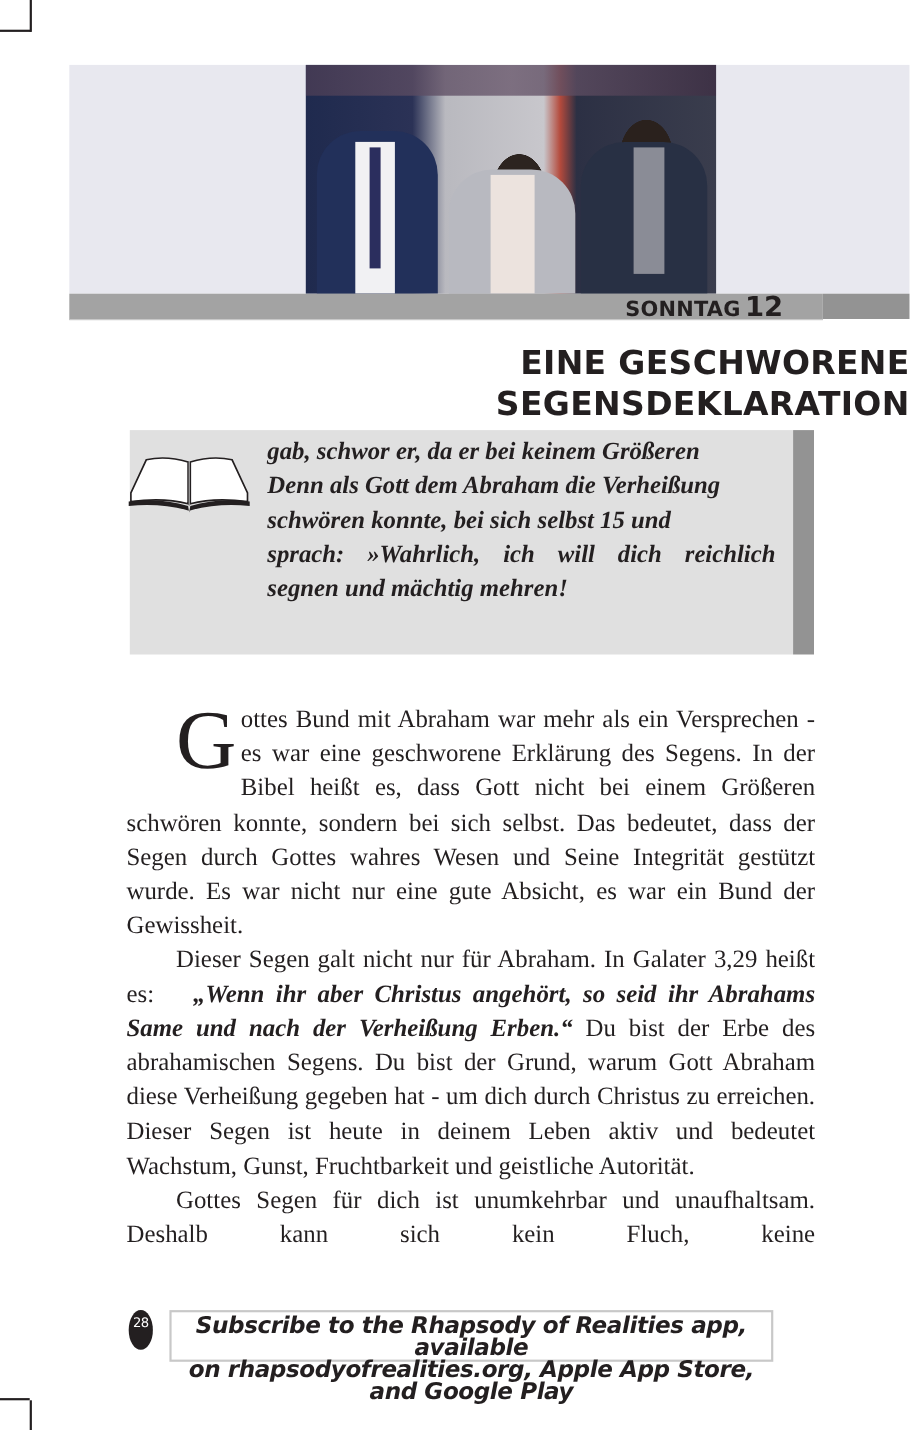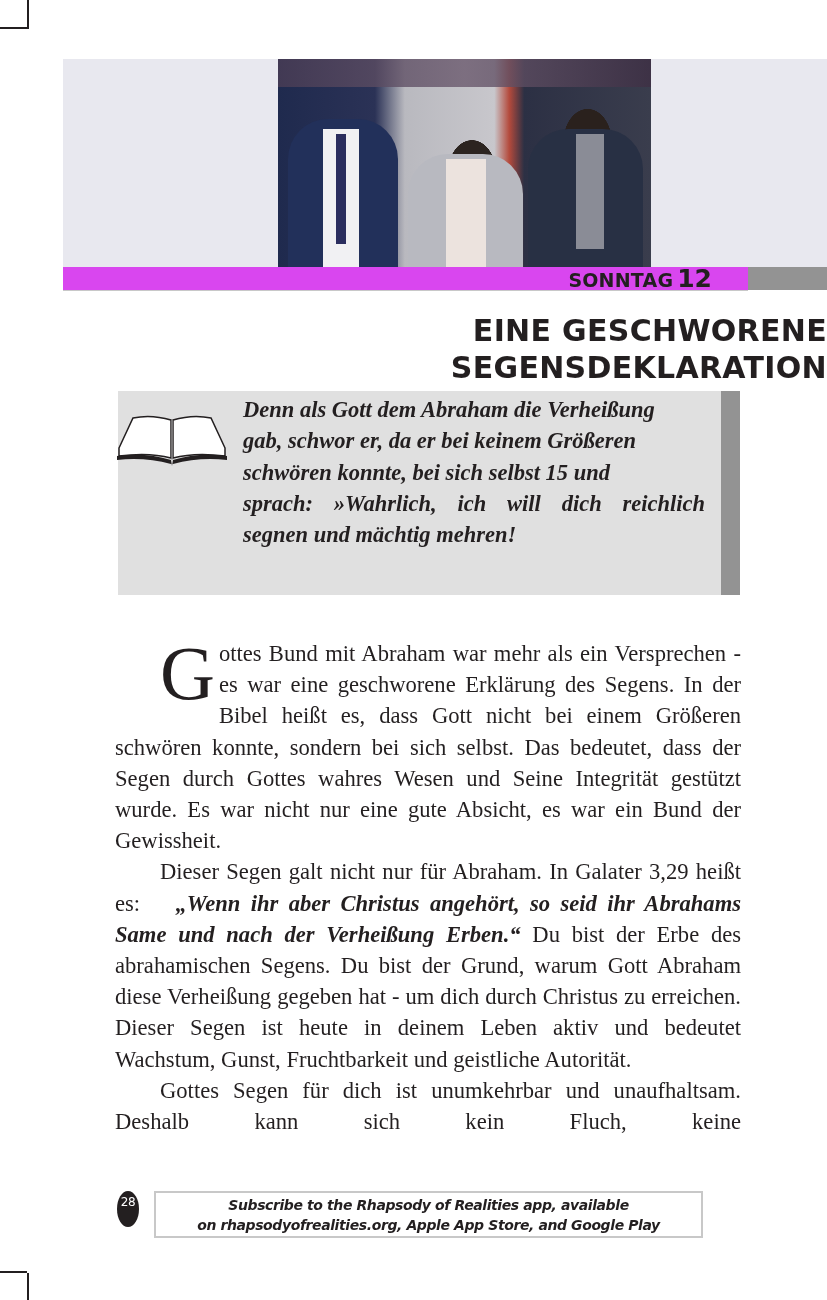--- a/index.html
+++ b/index.html
@@ -24,21 +24,21 @@
   .photo .p1 { position:absolute; left:10px; top:60px; width:110px; height:148px; background:#22305a; border-radius:40px 40px 0 0; }
   .photo .p1s { position:absolute; left:45px; top:70px; width:36px; height:138px; background:#f1f1f3; }
   .photo .p1t { position:absolute; left:58px; top:75px; width:10px; height:110px; background:#2b2e5e; }
   .photo .p2 { position:absolute; left:130px; top:95px; width:115px; height:113px; background:#b8b9c0; border-radius:40px 40px 0 0; }
   .photo .p2s { position:absolute; left:168px; top:100px; width:40px; height:108px; background:#ece3de; }
   .photo .p3 { position:absolute; left:250px; top:70px; width:115px; height:138px; background:#283044; border-radius:40px 40px 0 0; }
   .photo .p3s { position:absolute; left:298px; top:75px; width:28px; height:115px; background:#8a8c96; }
   .photo .bgtop { position:absolute; left:0; top:0; width:100%; height:28px; background:linear-gradient(90deg,#4a3d55,#6b5a6e,#3e2f44); opacity:.8; }
   .daybar {
     position: absolute; left: 63px; top: 267px; width: 685px; height: 23px;
-    background: #d946ef; border-bottom: 1px solid #c8c8c8;
+    background: #a3a3a3; border-bottom: 1px solid #c8c8c8;
   }
   .daybar-accent { position: absolute; left: 748px; top: 267px; width: 79px; height: 23px; background: #939393; }
   .daylabel {
     position: absolute; right: 0; top: -3px; width: 300px; text-align: right; padding-right: 36px;
     font-family: "DejaVu Sans", sans-serif; color: #231f20; white-space: nowrap;
     box-sizing: border-box;
   }
   .daylabel .word { font-size: 19px; font-weight: 600; letter-spacing: 0.2px; }
   .daylabel .num { font-size: 25px; font-weight: 700; margin-left: 4px; }
   .title {
@@ -72,21 +72,21 @@
   .emph { font-style: italic; font-weight: 700; margin-left: 25px; }
   .pagenum {
     position: absolute; left: 117px; top: 1191px; width: 22px; height: 36px; border-radius: 50%;
     background: #231f20; color: #fff; font-family: "DejaVu Sans", sans-serif; font-size: 12px;
     line-height: 22px; text-align: center; letter-spacing: -0.5px;
   }
   .footer-box {
     position: absolute; left: 154px; top: 1191px; width: 549px; height: 47px;
     border: 2px solid #c8c8c8; box-sizing: border-box; text-align: center;
     font-family: "DejaVu Sans", sans-serif; font-style: italic; font-weight: 600;
-    font-size: 14px; line-height: 20px; color: #231f20; padding-top: 2px;
+    font-size: 21px; line-height: 20px; color: #231f20; padding-top: 2px;
     letter-spacing: -0.4px;
   }
   .footer-box span { display: block; }
 </style>
 </head>
 <body>
 
 <div class="crop" style="left:0;top:27px;width:28px;height:2px;"></div>
 <div class="crop" style="left:27px;top:0;width:2px;height:29px;"></div>
 <div class="crop" style="left:0;top:1271px;width:27px;height:2px;"></div>
@@ -118,22 +118,22 @@
 
 <div class="verse"></div>
 <div class="verse-accent"></div>
 <svg class="book-icon" viewBox="0 0 115 55">
   <path d="M4 36 L18 6 Q36 2 56 8 L56 46 Q34 40 4 44 Z" fill="#ffffff" stroke="#231f20" stroke-width="1.5"></path>
   <path d="M110 36 L96 6 Q78 2 58 8 L58 46 Q80 40 110 44 Z" fill="#ffffff" stroke="#231f20" stroke-width="1.5"></path>
   <path d="M2 44 Q30 40 56 48 L57 54 L58 48 Q84 40 112 44 L112 48 Q84 45 58 52 L56 52 Q30 45 2 48 Z" fill="#231f20"></path>
   <line x1="57" y1="8" x2="57" y2="48" stroke="#999" stroke-width="1"></line>
 </svg>
 <div class="verse-text">
+  <span>gab, schwor er, da er bei keinem Größeren</span>
   <span>Denn als Gott dem Abraham die Verheißung</span>
-  <span>gab, schwor er, da er bei keinem Größeren</span>
   <span>schwören konnte, bei sich selbst 15 und</span>
   <span style="text-align:justify;text-align-last:justify;">sprach: »Wahrlich, ich will dich reichlich</span>
   <span>segnen und mächtig mehren!</span>
 </div>
 
 <div class="body">
   <p class="first"><span class="dropcap">G</span><span>ottes Bund mit Abraham war mehr als ein Versprechen - es war eine geschworene Erklärung des Segens. In der Bibel heißt es, dass Gott nicht bei einem Größeren schwören konnte, sondern bei sich selbst. Das bedeutet, dass der Segen durch Gottes wahres Wesen und Seine Integrität gestützt wurde. Es war nicht nur eine gute Absicht, es war ein Bund der Gewissheit.</span></p>
   <p><span>Dieser Segen galt nicht nur für Abraham. In Galater 3,29 heißt es: </span><span class="emph">„Wenn ihr aber Christus angehört, so seid ihr Abrahams Same und nach der Verheißung Erben.“</span><span> Du bist der Erbe des abrahamischen Segens. Du bist der Grund, warum Gott Abraham diese Verheißung gegeben hat - um dich durch Christus zu erreichen. Dieser Segen ist heute in deinem Leben aktiv und bedeutet Wachstum, Gunst, Fruchtbarkeit und geistliche Autorität.</span></p>
   <p style="text-align-last:justify;"><span>Gottes Segen für dich ist unumkehrbar und unaufhaltsam. Deshalb kann sich kein Fluch, keine</span></p>
 </div>

